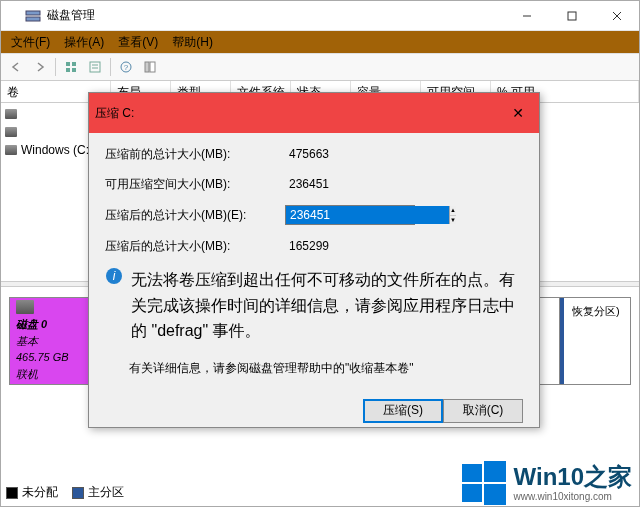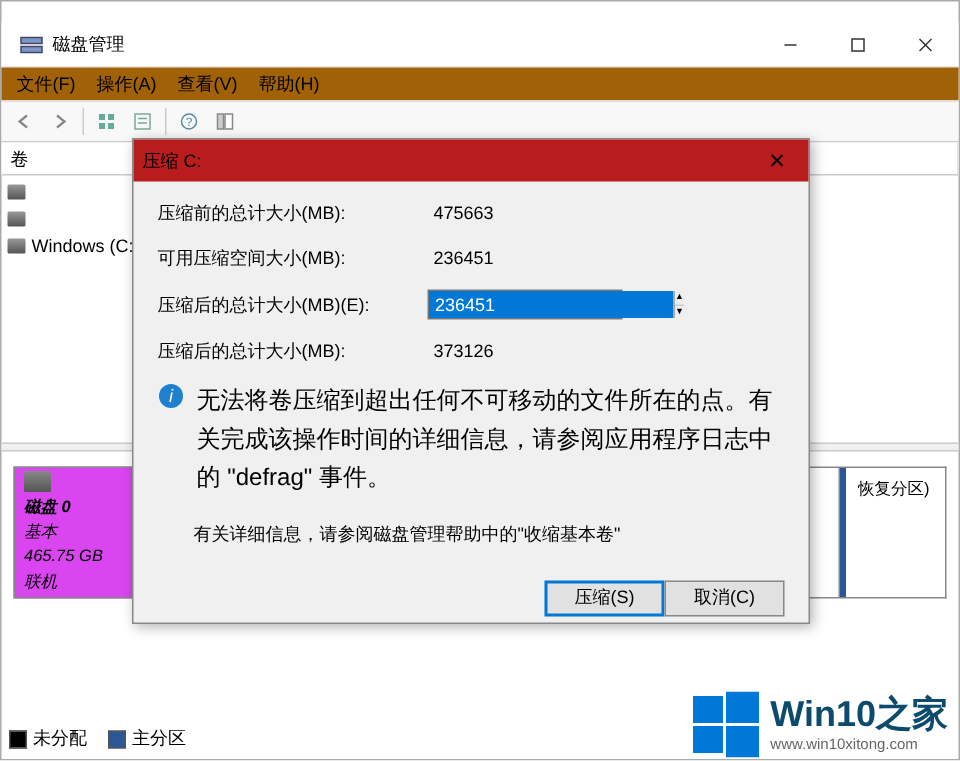--- a/index.html
+++ b/index.html
@@ -1,20 +1,20 @@
 <!DOCTYPE html>
 <html><head>
 <meta charset="utf-8">
 <style>
 * { box-sizing: border-box; margin: 0; padding: 0; font-family: "Microsoft YaHei", "Segoe UI", sans-serif; }
 body { width: 640px; height: 507px; background: #fff; font-size: 12px; color: #000; position: relative; overflow: hidden; }
 
 
 .main-window { width: 640px; height: 507px; border: 1px solid #aaa; background: #fff; }
-.titlebar { height: 30px; display: flex; align-items: center; padding-left: 12px; background: #fff; border-bottom: 1px solid #e5e5e5; margin-top: 14px; }
+.titlebar { height: 30px; display: flex; align-items: center; padding-left: 24px; background: #fff; border-bottom: 1px solid #e5e5e5; }
 .titlebar .icon { width: 16px; height: 16px; margin-right: 6px; }
 .titlebar .title { flex: 1; font-size: 12px; }
 .win-controls { display: flex; }
 .win-btn { width: 45px; height: 29px; display: flex; align-items: center; justify-content: center; color: #666; }
 
 .menubar { height: 22px; display: flex; align-items: center; padding-left: 4px; gap: 2px; background: #a16207; }
 .menu-item { padding: 2px 6px; font-size: 12px; }
 
 .toolbar { height: 28px; display: flex; align-items: center; padding-left: 4px; gap: 2px; border-top: 1px solid #e0e0e0; border-bottom: 1px solid #ccc; background: #f8f8f8; }
 .tool-btn { width: 22px; height: 22px; display: flex; align-items: center; justify-content: center; border: 1px solid transparent; }
@@ -48,21 +48,21 @@
 .partition .plabel { margin-left: 6px; white-space: nowrap; overflow: hidden; }
 
 
 .legend { position: absolute; left: 6px; bottom: 6px; display: flex; gap: 14px; font-size: 12px; align-items: center; }
 .legend .sw { width: 12px; height: 12px; display: inline-block; margin-right: 4px; border: 1px solid #555; vertical-align: middle; }
 .legend .sw.unalloc { background: #000; }
 .legend .sw.primary { background: #2b579a; }
 
 
 .dialog { position: absolute; left: 88px; top: 92px; width: 452px; background: #f0f0f0; border: 1px solid #888; box-shadow: 2px 2px 8px rgba(0,0,0,0.3); }
-.dialog .dlg-titlebar { background: #b91c1c; height: 28px; display: flex; align-items: center; padding: 0 6px; }
+.dialog .dlg-titlebar { background: #ef4444; height: 40px; display: flex; align-items: center; padding: 0 6px; }
 .dialog .dlg-title { flex: 1; font-size: 12px; }
 .dialog .dlg-close { width: 30px; height: 22px; display: flex; align-items: center; justify-content: center; font-size: 14px; }
 .dlg-body { padding: 12px 16px 4px 16px; }
 .field-row { display: flex; align-items: center; margin-bottom: 12px; }
 .field-label { width: 180px; font-size: 12px; }
 .field-value { width: 130px; font-size: 12px; padding: 2px 4px; }
 .field-input-wrap { width: 130px; display: flex; border: 1px solid #7a7a7a; background: #fff; }
 .field-input { flex: 1; border: none; outline: none; font-size: 12px; padding: 2px 4px; background: #0078d7; color: #fff; }
 .spin { width: 16px; display: flex; flex-direction: column; border-left: 1px solid #aaa; }
 .spin div { flex: 1; display: flex; align-items: center; justify-content: center; font-size: 6px; background: #eee; border-bottom: 1px solid #ccc; }
@@ -230,21 +230,21 @@
       <div class="field-input-wrap">
         <input class="field-input" value="236451" style="">
         <div class="spin">
           <div>▲</div>
           <div>▼</div>
         </div>
       </div>
     </div>
     <div class="field-row">
       <span class="field-label">压缩后的总计大小(MB):</span>
-      <span class="field-value">373126</span>
+      <span class="field-value">165299</span>
     </div>
     <div class="info-row">
       <span class="info-icon">
         <svg viewBox="0 0 18 18" width="18" height="18">
             <circle cx="9" cy="9" r="8" fill="#2080d0"></circle>
             <text x="9" y="13" text-anchor="middle" font-size="12" fill="#fff" font-family="Georgia" font-style="italic">i</text>
           </svg>
       </span>
       <span class="info-text">无法将卷压缩到超出任何不可移动的文件所在的点。有关完成该操作时间的详细信息，请参阅应用程序日志中的 "defrag" 事件。</span>
     </div>

